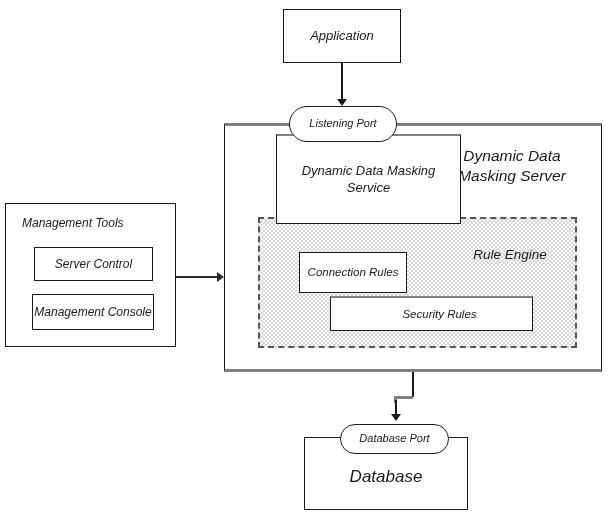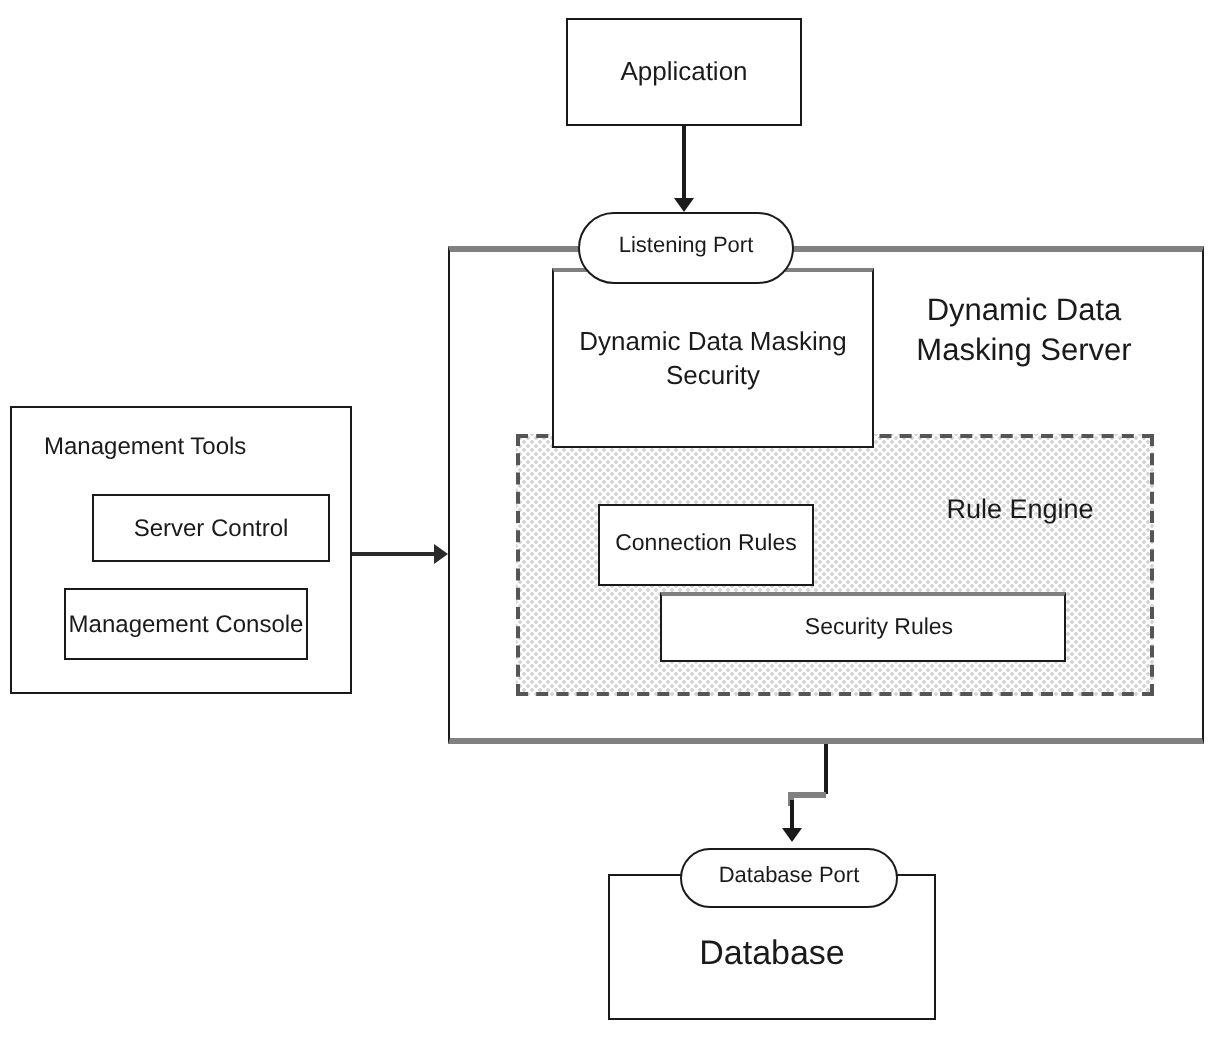--- a/index.html
+++ b/index.html
@@ -1,19 +1,19 @@
 <!DOCTYPE html>
 <html><head>
 <meta charset="utf-8">
 <style>
   html,body { margin:0; padding:0; background:#ffffff; }
   .canvas {
     position:relative; width:609px; height:523px;
     font-family:"Liberation Sans", sans-serif;
-    color:#1a1a1a; background:#ffffff; overflow:hidden;
+    color:#1a1a1a; background:#ffffff; overflow:hidden;font-style:italic;
   }
   .box {
     position:absolute; background:#ffffff;
     border:1px solid #1a1a1a; box-sizing:border-box;
     display:flex; align-items:center; justify-content:center;
     text-align:center; line-height:1.25;
   }
   .oval { border-radius:999px; }
   .line { position:absolute; background:#1a1a1a; }
   .gray { background:#808080; }
@@ -44,35 +44,35 @@
 
   #server-box         { left:224px; top:123px; width:378px; height:249px;
                         border-left:1px solid #1a1a1a; border-right:1px solid #1a1a1a;
                         border-top:3px solid #808080;  border-bottom:3px solid #808080;
                         z-index:1; }
   #server-title       { left:432px; top:146px; width:160px; text-align:center;
                         font-size:15.5px; line-height:20px; z-index:2; }
 
   #listening-port     { left:289px; top:106px; width:108px; height:36px; font-size:11px; z-index:6; }
 
-  #service-box        { left:276px; top:134px; width:161px; height:90px;
+  #service-box        { left:276px; top:134px; width:185px; height:90px;
                         border-top:2px solid #808080; font-size:13px; z-index:4; }
 
   #rule-engine        { position:absolute; left:258px; top:217px; width:319px; height:131px;
                         border:2px dashed #555555; box-sizing:border-box; z-index:2; }
   #rule-engine-label  { left:190px; top:28px; width:120px; text-align:center; font-size:13.5px; }
 
   #connection-rules   { left:299px; top:227px; width:108px; height:41px; font-size:11.5px; z-index:3;margin-top:25px; }
   #security-rules     { left:330px; top:296px; width:203px; height:35px;
                         border-top:2px solid #808080; font-size:11.5px; z-index:3;padding-left:16px; }
 
   #mgmt-box           { position:absolute; left:5px; top:203px; width:171px; height:144px;
                         background:#fff; border:1px solid #1a1a1a; box-sizing:border-box; }
   #mgmt-label         { left:16px; top:12px; font-size:12px; }
-  #server-control     { left:40px; top:43px; width:119px; height:34px; font-size:12px; }
+  #server-control     { left:28px; top:43px; width:119px; height:34px; font-size:12px; }
   #mgmt-console       { left:26px; top:90px; width:122px; height:36px; font-size:12px; }
   #mgmt-arrow-line    { left:176px; top:276px; width:41px; height:1.5px; background:#2a2a2a; }
   #mgmt-arrow-head    { left:217px; top:272px; }
 
   #conn-seg1          { left:412px; top:372px; width:1.5px; height:25px; }
   #conn-jog-h         { left:394px; top:396px; width:19px; height:3px; }
   #conn-jog-v         { left:394px; top:396px; width:3px;  height:7px; }
   #conn-seg2          { left:395px; top:400px; width:1.5px; height:15px; }
   #conn-head          { left:391px; top:414px; }
 
@@ -106,21 +106,21 @@
     <span>Connection Rules</span>
   </div>
 
   <div class="box" id="security-rules">
     <span>Security Rules</span>
   </div>
 
   <div class="box" id="service-box">
     <div>
       <div>Dynamic Data Masking</div>
-      <div>Security</div>
+      <div>Service</div>
     </div>
   </div>
 
   <div class="box oval" id="listening-port">
     <span>Listening Port</span>
   </div>
 
   <div id="mgmt-box">
     <span class="label" id="mgmt-label">Management Tools</span>
     <div class="box" id="server-control">

